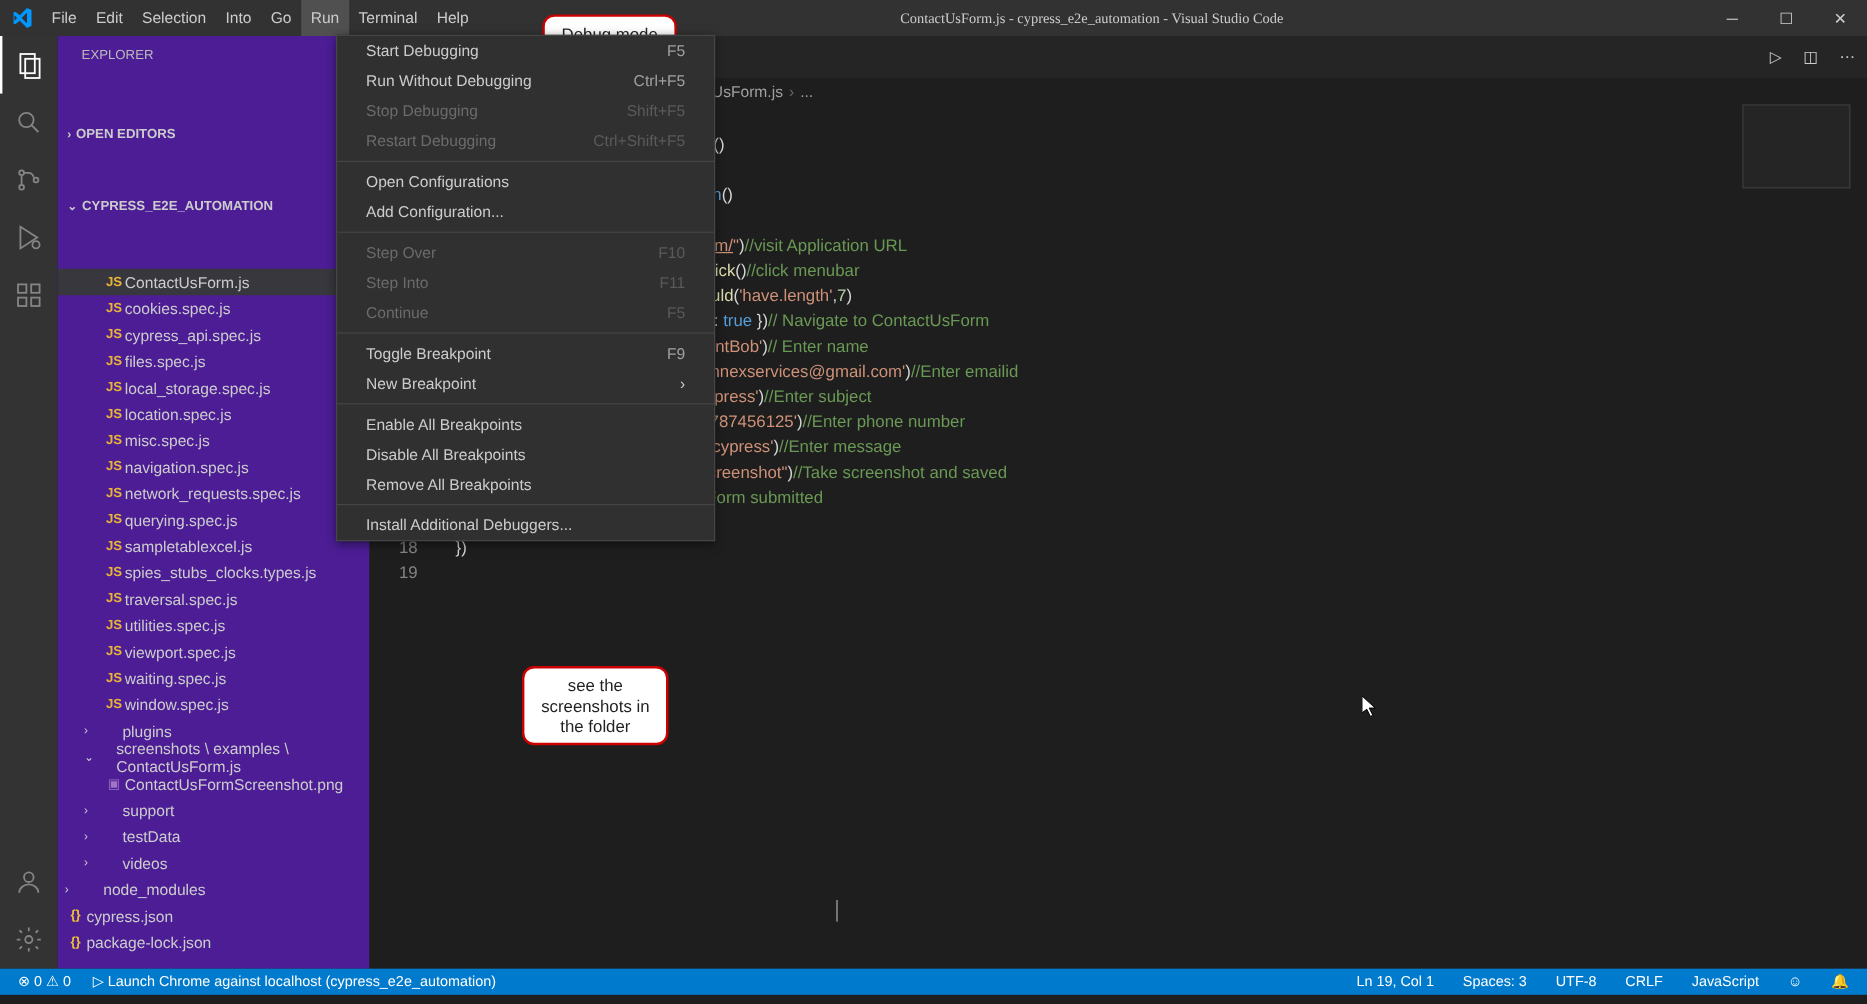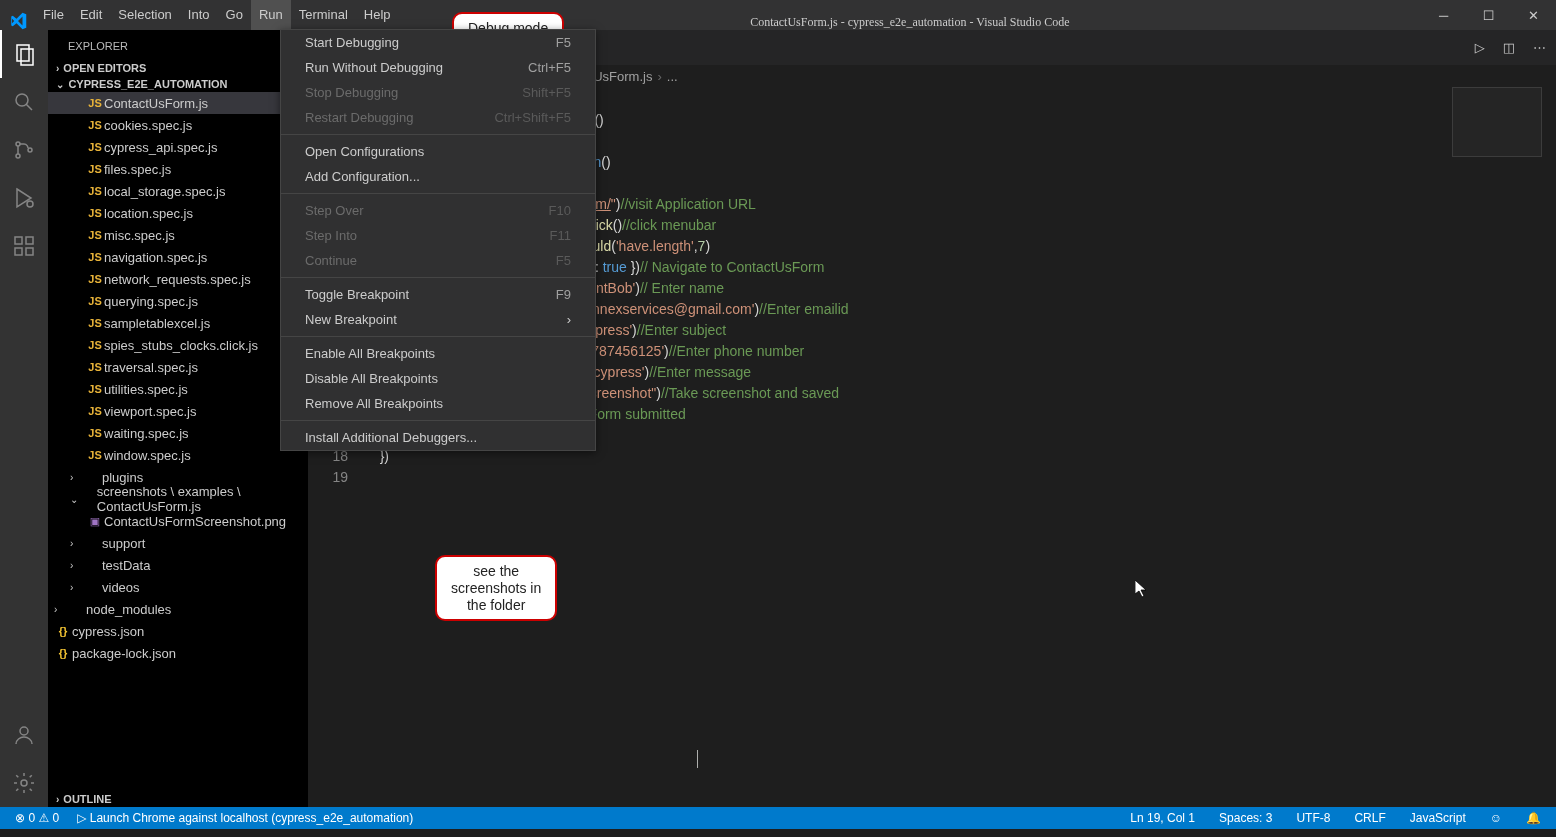--- a/index.html
+++ b/index.html
@@ -1,33 +1,33 @@
 <!DOCTYPE html>
 <html><head>
 <meta charset="utf-8">
 <style>
   * { margin: 0; padding: 0; box-sizing: border-box; font-family: "Segoe UI", sans-serif; }
   body { background: #1e1e1e; color: #cccccc; font-size: 13px; width: 1556px; height: 837px; overflow: hidden; position: relative; }
   
-  .titlebar { height: 30px; background: #323233; display: flex; align-items: flex-end; color: #cccccc; }
+  .titlebar { height: 30px; background: #323233; display: flex; align-items: center; color: #cccccc; }
   .vscode-icon { width: 35px; display: flex; align-items: center; justify-content: center; }
   .menubar { display: flex; }
   .menu-item { padding: 0 8px; height: 30px; line-height: 30px; cursor: pointer; }
   .menu-item.active { background: #505050; }
   .title-text { flex: 1; text-align: center; color: #cccccc; font-size: 12px; font-family: Liberation Serif, serif; }
   .win-controls { display: flex; }
   .win-btn { width: 45px; height: 30px; display: flex; align-items: center; justify-content: center; cursor: pointer; }
   
   .main-layout { display: flex; height: 777px; }
   .activity-bar { width: 48px; background: #333333; display: flex; flex-direction: column; justify-content: space-between; }
   .activity-top, .activity-bottom { display: flex; flex-direction: column; }
   .activity-item { height: 48px; display: flex; align-items: center; justify-content: center; cursor: pointer; color: #858585; }
   .activity-item.active { color: #ffffff; border-left: 2px solid #ffffff; }
   
-  .sidebar { width: 260px; background: #000000; display: flex; flex-direction: column; overflow: hidden; }
+  .sidebar { width: 260px; background: #4c1d95; display: flex; flex-direction: column; overflow: hidden; gap: 44px; }
   .sidebar-title { padding: 10px 20px 8px; font-size: 11px; color: #bbbbbb; text-transform: uppercase; }
   .section-header { padding: 2px 8px; display: flex; align-items: center; font-size: 11px; font-weight: bold; color: #cccccc; cursor: pointer; }
   .section-header .chev { margin-right: 4px; font-size: 10px; }
   .file-tree { flex: 1; }
   .tree-item { padding: 2px 0 2px 22px; display: flex; align-items: center; cursor: pointer; height: 22px; }
   .tree-item.selected { background: #37373d; }
   .tree-item.folder { padding-left: 8px; }
   .tree-item .chev { width: 14px; font-size: 10px; color: #cccccc; }
   .tree-item .icon { width: 18px; font-size: 11px; text-align: center; }
   .js-icon { color: #e8b339; font-weight: bold; font-size: 10px; }
@@ -210,21 +210,21 @@
         <div class="tree-item" style="padding-left: 38px;">
           <span class="icon js-icon">JS</span>
           <span class="label">querying.spec.js</span>
         </div>
         <div class="tree-item" style="padding-left: 38px;">
           <span class="icon js-icon">JS</span>
           <span class="label">sampletablexcel.js</span>
         </div>
         <div class="tree-item" style="padding-left: 38px;">
           <span class="icon js-icon">JS</span>
-          <span class="label">spies_stubs_clocks.click.js</span>
+          <span class="label">spies_stubs_clocks.types.js</span>
         </div>
         <div class="tree-item" style="padding-left: 38px;">
           <span class="icon js-icon">JS</span>
           <span class="label">traversal.spec.js</span>
         </div>
         <div class="tree-item" style="padding-left: 38px;">
           <span class="icon js-icon">JS</span>
           <span class="label">utilities.spec.js</span>
         </div>
         <div class="tree-item" style="padding-left: 38px;">

